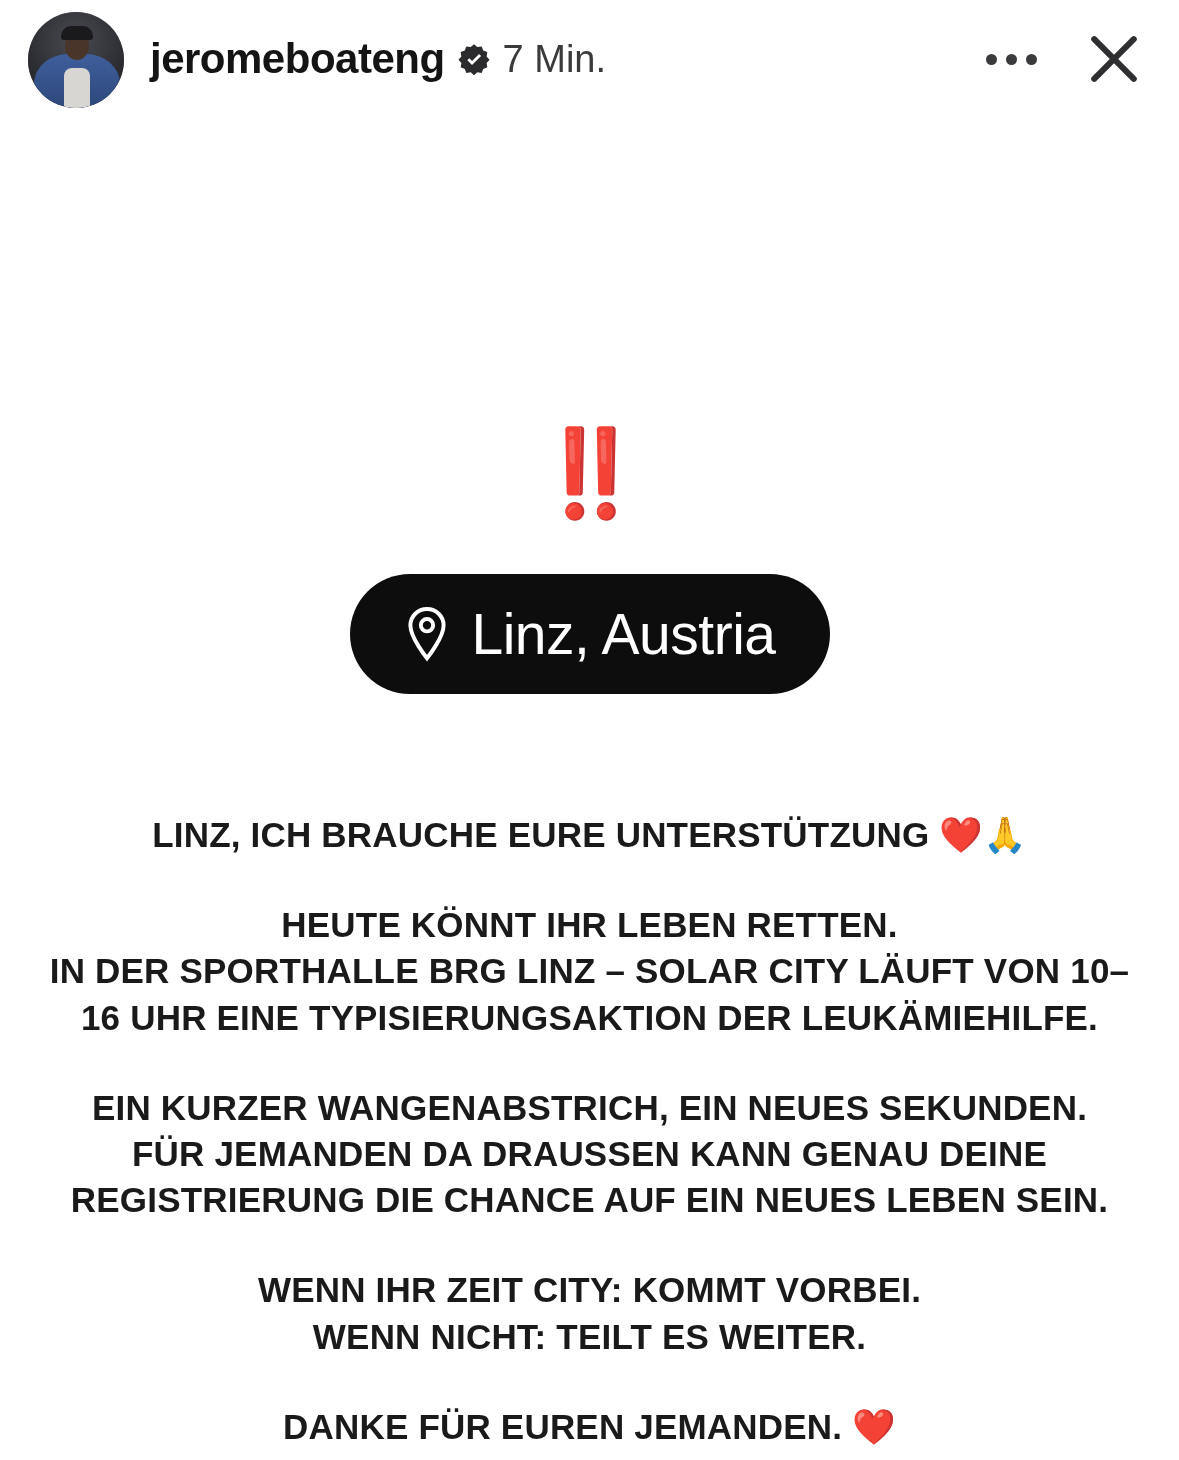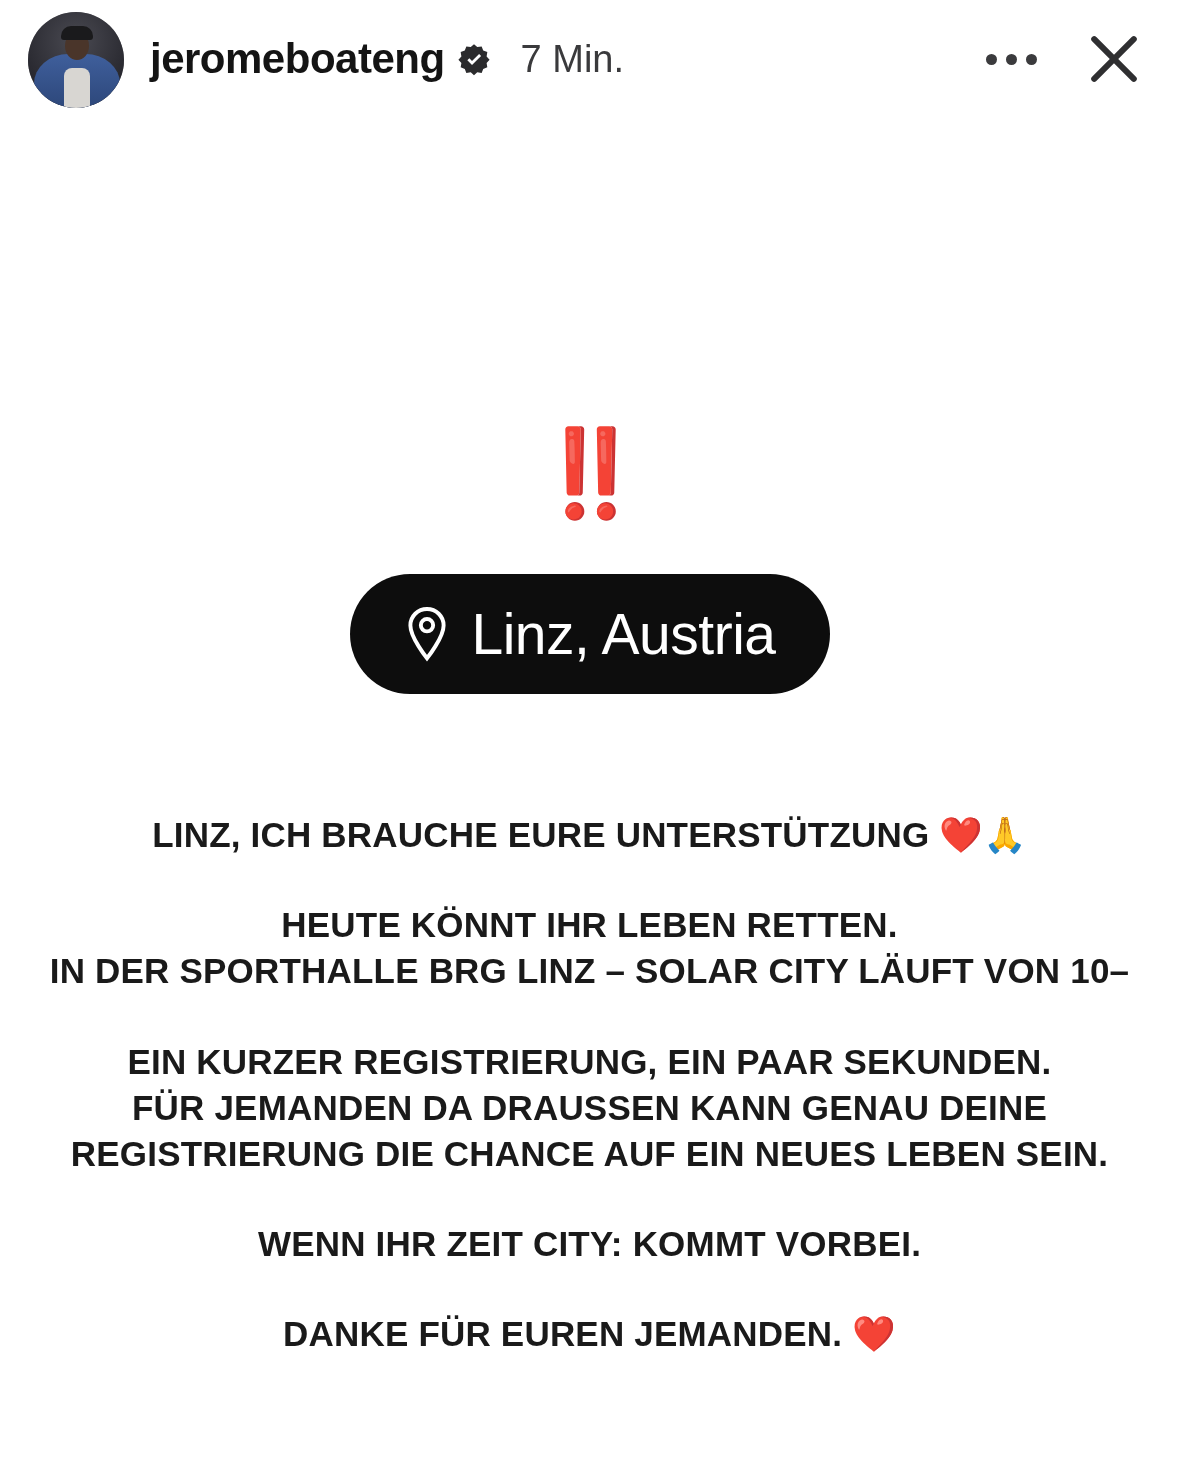--- a/index.html
+++ b/index.html
@@ -93,21 +93,21 @@
 
   .verified-badge {
     margin-left: 12px;
     width: 34px;
     height: 34px;
     flex: 0 0 auto;
     display: inline-block;
   }
 
   .timestamp {
-    margin-left: 30px;
+    margin-left: 12px;
     font-size: 38px;
     color: #3a3a3c;
     white-space: nowrap;
     font-weight: 400;
   }
 
   .header-spacer { flex: 1 1 auto; }
 
   .more-dots {
     display: flex;
@@ -258,30 +258,32 @@
 
   <div class="caption-block">
 
     <p class="caption-para">
       <span class="caption-line">LINZ, ICH BRAUCHE EURE UNTERSTÜTZUNG  ❤️🙏</span>
     </p>
 
     <p class="caption-para">
       <span class="caption-line">HEUTE KÖNNT IHR LEBEN RETTEN.</span>
       <span class="caption-line">IN DER SPORTHALLE BRG LINZ – SOLAR CITY LÄUFT VON 10–</span>
-    </p>
-
-    <p class="caption-para">
-      <span class="caption-line">EIN KURZER REGISTRIERUNG, EIN PAAR SEKUNDEN.</span>
+      <span class="caption-line">16 UHR EINE TYPISIERUNGSAKTION DER LEUKÄMIEHILFE.</span>
+    </p>
+
+    <p class="caption-para">
+      <span class="caption-line">EIN KURZER WANGENABSTRICH, EIN NEUES SEKUNDEN.</span>
       <span class="caption-line">FÜR JEMANDEN DA DRAUSSEN KANN GENAU DEINE</span>
       <span class="caption-line">REGISTRIERUNG DIE CHANCE AUF EIN NEUES LEBEN SEIN.</span>
     </p>
 
     <p class="caption-para">
       <span class="caption-line">WENN IHR ZEIT CITY: KOMMT VORBEI.</span>
+      <span class="caption-line">WENN NICHT: TEILT ES WEITER.</span>
     </p>
 
     <p class="caption-para">
       <span class="caption-line">DANKE FÜR EUREN JEMANDEN. ❤️</span>
     </p>
 
   </div>
 </div>
 
 </body></html>

